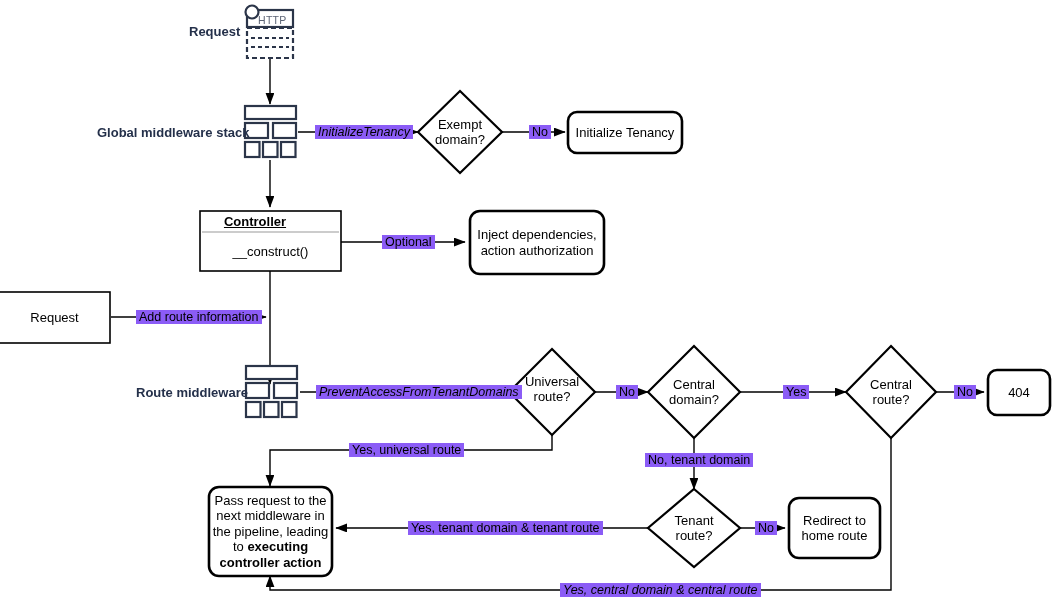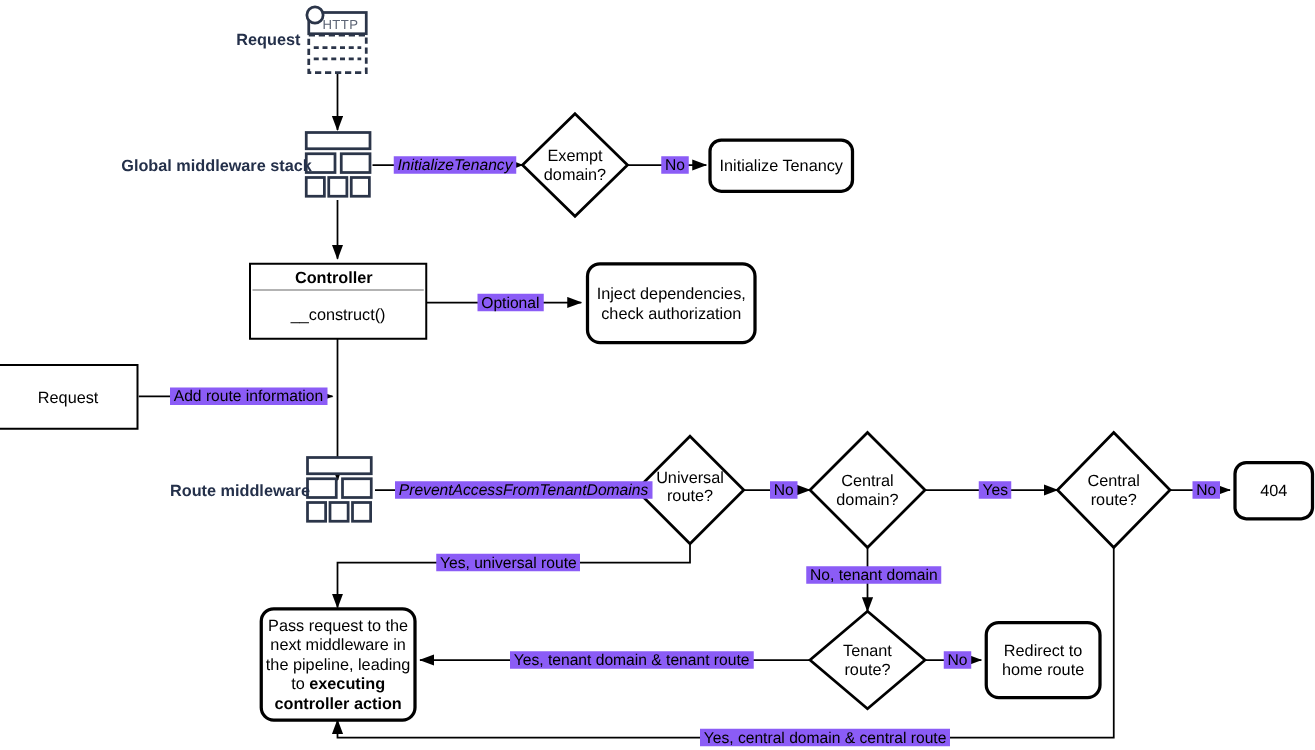--- a/index.html
+++ b/index.html
@@ -206,26 +206,26 @@
 
   <div class="http-txt" style="left:258px; top:14px;">HTTP</div>
 
   <div class="lbl-node" style="left:418px; top:111px; width:84px; height:42px; flex-direction:column;">
     <span>Exempt</span>
     <span>domain?</span>
   </div>
 
   <div class="lbl-node" style="left:568px; top:112px; width:114px; height:41px;">Initialize Tenancy</div>
 
-  <div class="lbl-node" style="left:200px; top:212px; width:134px; height:20px; font-weight:bold;">Controller</div>
+  <div class="lbl-node" style="left:188px; top:212px; width:134px; height:20px; font-weight:bold;text-decoration:underline;">Controller</div>
   <div class="lbl-node" style="left:200px; top:233px; width:141px; height:38px;">__construct()</div>
 
   <div class="lbl-node" style="left:470px; top:211px; width:134px; height:63px; flex-direction:column;">
     <span>Inject dependencies,</span>
-    <span>check authorization</span>
+    <span>action authorization</span>
   </div>
 
   <div class="lbl-node" style="left:-1px; top:292px; width:111px; height:51px;">Request</div>
 
   <div class="lbl-node" style="left:509px; top:368px; width:86px; height:42px; flex-direction:column;">
     <span>Universal</span>
     <span>route?</span>
   </div>
 
   <div class="lbl-node" style="left:648px; top:371px; width:92px; height:42px; flex-direction:column;">
@@ -263,15 +263,15 @@
   <div class="lbl-edge" style="left:382px; top:235px;">Optional</div>
   <div class="lbl-edge" style="left:136px; top:310px;">Add route information</div>
   <div class="lbl-edge lbl-edge-italic" style="left:316px; top:385px;">PreventAccessFromTenantDomains</div>
   <div class="lbl-edge" style="left:616px; top:385px;">No</div>
   <div class="lbl-edge" style="left:783px; top:385px;">Yes</div>
   <div class="lbl-edge" style="left:954px; top:385px;">No</div>
   <div class="lbl-edge" style="left:645px; top:453px;">No, tenant domain</div>
   <div class="lbl-edge" style="left:755px; top:521px;">No</div>
   <div class="lbl-edge" style="left:349px; top:443px;">Yes, universal route</div>
   <div class="lbl-edge" style="left:408px; top:521px;">Yes, tenant domain &amp; tenant route</div>
-  <div class="lbl-edge" style="left:560px; top:583px;">Yes, central domain &amp; central route</div>
+  <div class="lbl-edge" style="left:560px; top:583px;font-style:italic;">Yes, central domain &amp; central route</div>
 
 </div>
 
 </body></html>

